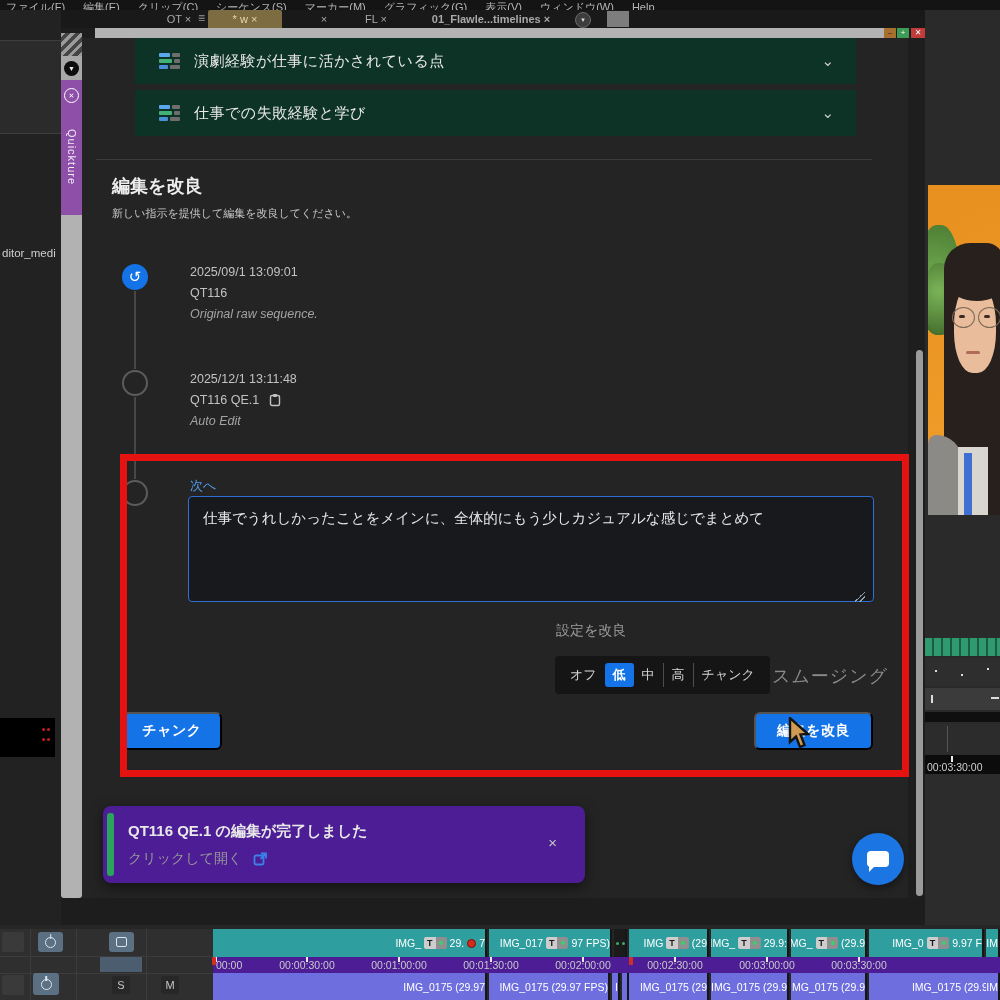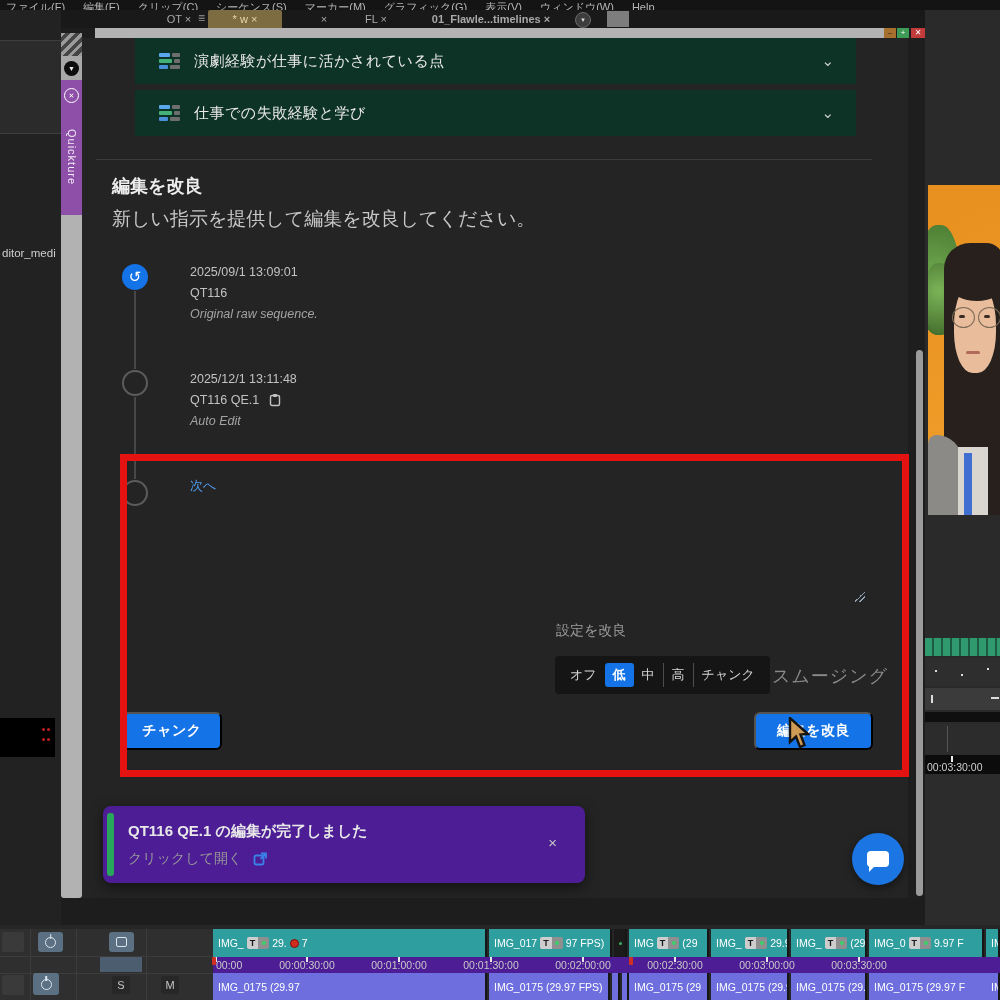--- a/index.html
+++ b/index.html
@@ -40,21 +40,21 @@
   .winbtn{position:absolute;top:28px;height:10px;font-size:8px;line-height:10px;text-align:center;color:#fff;}
   .modal{left:82px;top:38px;width:826px;height:860px;background:#242424;z-index:10;}
   .accordion{position:absolute;left:53px;width:721px;height:46px;background:var(--green);display:flex;align-items:center;}
   .list-icon{margin-left:24px;display:flex;flex-direction:column;gap:2px;}
   .list-icon .row{display:flex;gap:2px;}
   .list-icon .bar{height:4px;border-radius:1px;}
   .acc-label{margin-left:14px;font-size:15px;color:#e9e9e9;letter-spacing:0.5px;}
   .chev{margin-left:auto;margin-right:22px;color:#cfcfcf;font-size:15px;}
   .hline{left:14px;top:121px;width:776px;height:1px;background:#3b3b3b;position:absolute;}
   .heading{left:30px;top:136px;font-size:18px;font-weight:bold;color:#ededed;position:absolute;}
-  .subhead{left:30px;top:168px;font-size:19px;color:#c7c7c7;position:absolute;}
+  .subhead{left:30px;top:168px;font-size:11px;color:#c7c7c7;position:absolute;}
   .node{position:absolute;width:26px;height:26px;border-radius:50%;box-sizing:border-box;display:flex;align-items:center;justify-content:center;}
   .node.cur{background:var(--accent);color:#fff;font-size:15px;}
   .node.open{border:2px solid #5c5c5c;}
   .nline{position:absolute;width:2px;background:#474747;}
   .h-ts{position:absolute;font-size:12.5px;color:#c2c2c2;}
   .h-name{position:absolute;font-size:12.5px;color:#c2c2c2;display:flex;align-items:center;gap:10px;}
   .h-note{position:absolute;font-size:12.5px;font-style:italic;color:#a3a3a3;}
   .next-label{left:108px;top:439px;font-size:13px;color:#4f9cf0;position:absolute;}
   .instr{left:106px;top:458px;width:656px;height:84px;position:absolute;background:#17191d;
          border:1.5px solid #2e6fd6;border-radius:4px;color:#e9e9e9;font-size:14.5px;line-height:1.55;
@@ -102,21 +102,21 @@
   
   .tl-base{left:0;top:925px;width:1000px;height:75px;background:#262626;}
   .tl-header{left:0;top:929px;width:213px;height:71px;background:#2f2f2f;}
   .hcell{position:absolute;background:#5b7083;border-radius:3px;display:flex;align-items:center;justify-content:center;}
   .pwr{width:9px;height:9px;border:1.6px solid #dce6ee;border-radius:50%;position:relative;}
   .pwr::after{content:"";position:absolute;left:50%;top:-4px;width:1.6px;height:5px;background:#dce6ee;transform:translateX(-50%);}
   .sqi{width:9px;height:8px;border:1.6px solid #dce6ee;border-radius:2px;}
   .smbtn{position:absolute;width:18px;height:18px;background:#272727;color:#c6c6c6;font-size:11px;
          display:flex;align-items:center;justify-content:center;border-radius:2px;}
   .clip{position:absolute;overflow:hidden;white-space:nowrap;display:flex;align-items:center;gap:3px;
-        font-size:10.5px;color:#fff;box-sizing:border-box;border-right:2px solid #161616;padding-left:5px;}
+        font-size:10.5px;color:#fff;box-sizing:border-box;border-right:2px solid #161616;padding-left:5px;justify-content:flex-end;}
   .clip.audio{background:var(--teal);height:28px;top:929px;}
   .clip.video{background:var(--vpurple);height:27px;top:973px;}
   .clip.gap{background:#1b1b1b;}
   .tb{display:inline-flex;height:12px;border-radius:2px;overflow:hidden;flex:none;}
   .tb .t{background:#cdcdcd;color:#1a1a1a;font-size:9px;font-weight:bold;padding:0 3px;line-height:12px;}
   .tb .g{background:#8f8f8f;width:11px;display:flex;align-items:center;justify-content:center;}
   .tb .g i{width:4px;height:4px;border-radius:50%;background:#3bd06a;}
   .reddot{width:7px;height:7px;border-radius:50%;background:#d22c1e;border:1px solid #7a1208;flex:none;}
   .gdot{width:3px;height:3px;border-radius:50%;background:#3fae62;flex:none;}
   .tl-ruler{left:213px;top:957px;width:884px;height:16px;background:#4c1d95;padding-left:31px;}
@@ -234,20 +234,21 @@
         <div class="h-name" style="left: 108px; top: 355px;">QT116 QE.1<svg width="12" height="14" viewBox="0 0 12 14">
             <rect x="1.5" y="2.5" width="9" height="10" rx="1.5" fill="none" stroke="#c2c2c2" stroke-width="1.4"></rect>
             <rect x="4" y="1" width="4" height="3" rx="1" fill="#c2c2c2"></rect>
           </svg></div>
         <div class="h-note" style="left: 108px; top: 376px;">Auto Edit</div>
         <div class="nline" style="left: 52px; top: 253px; height: 78px;"></div>
         <div class="nline" style="left: 52px; top: 359px; height: 82px;"></div>
         <div class="node open" style="left: 40px; top: 442px;"></div>
       </div>
     <div class="next-label">次へ</div>
+    <textarea class="instr" spellcheck="false" style="">仕事でうれしかったことをメインに、全体的にもう少しカジュアルな感じでまとめて</textarea>
     <div class="resize-h"></div>
     <div class="settings-label">設定を改良</div>
     <div class="segwrap" id="segwrap">
         <span class="seg">オフ</span>
         <span class="seg sel">低</span>
         <span class="seg">中</span>
         <span class="seg div">高</span>
         <span class="seg div">チャンク</span>
       </div>
     <div class="smoothing">スムージング</div>

